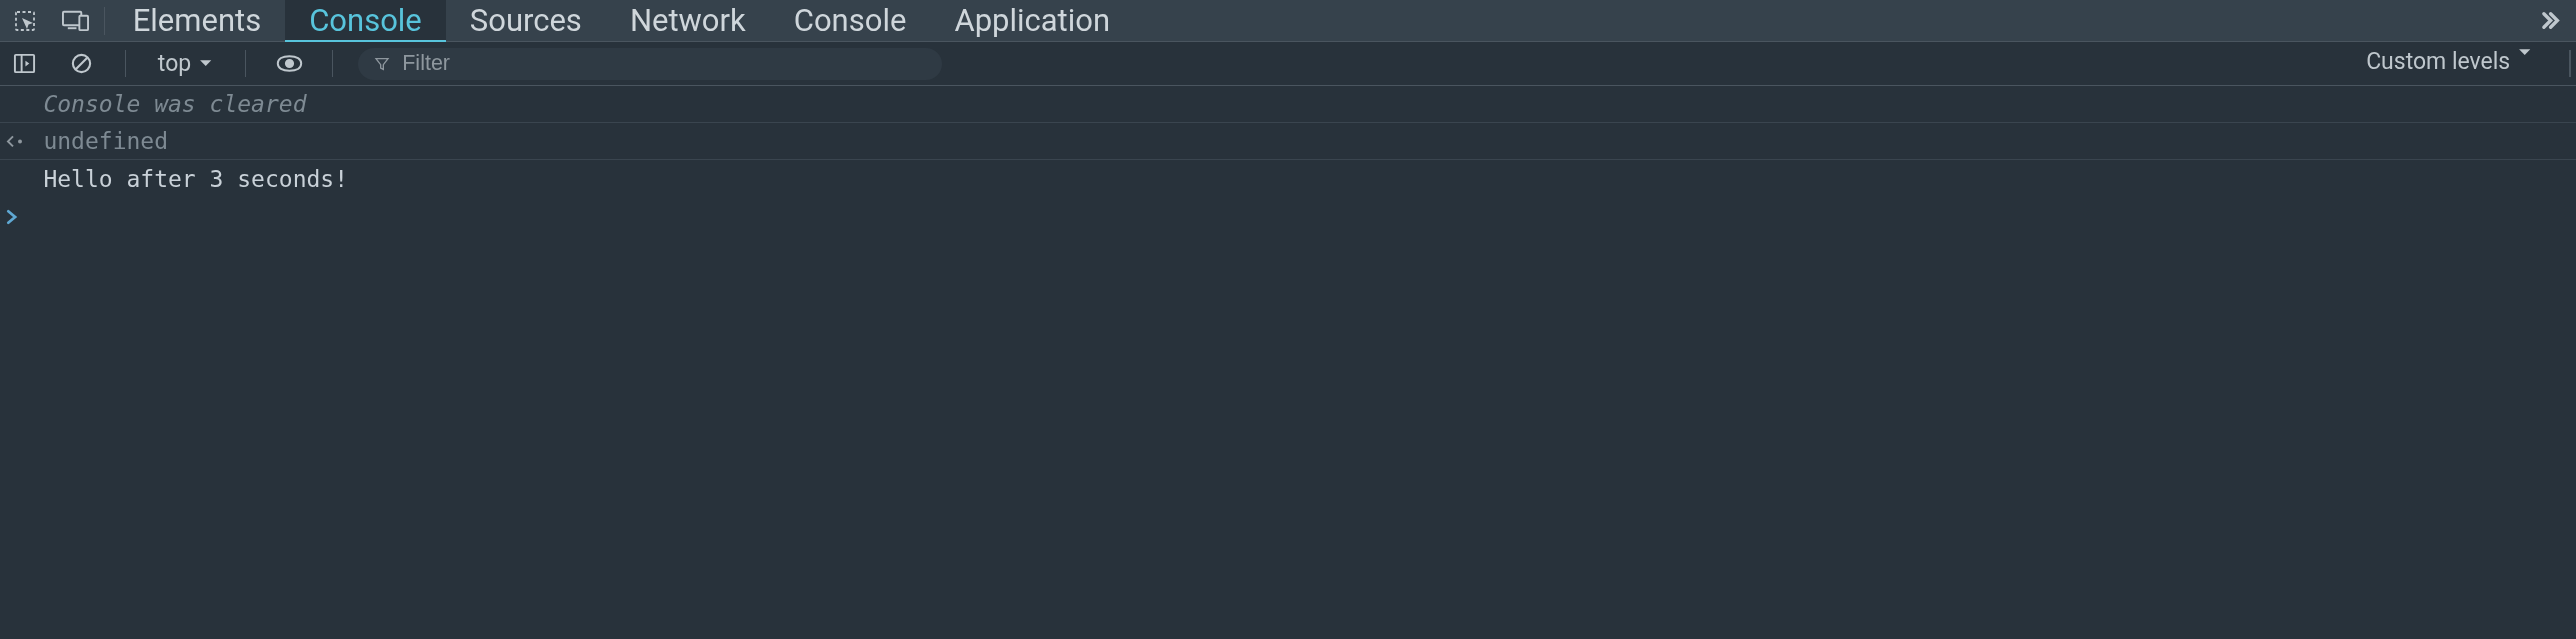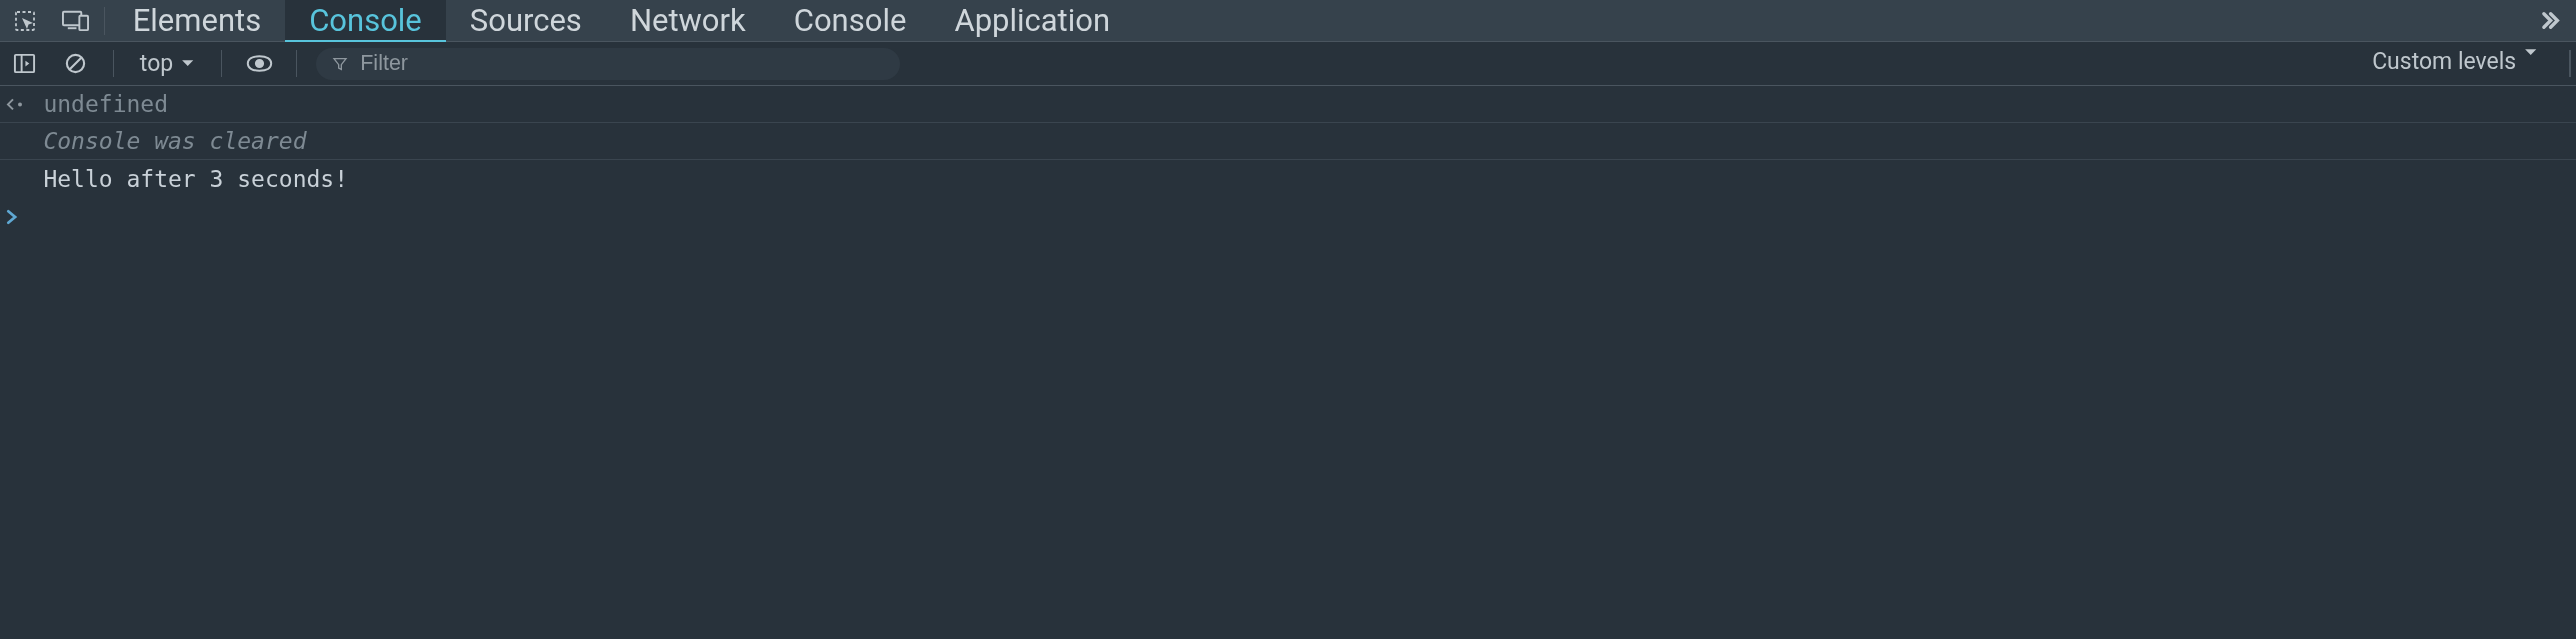--- a/index.html
+++ b/index.html
@@ -37,21 +37,21 @@
   .tab.active::after{
     content:"";position:absolute;left:0;right:0;bottom:-0.7px;height:2.7px;background:var(--cyan);
   }
   .tabs .more{
     margin-left:auto;display:flex;align-items:center;justify-content:center;width:54px;height:42px;color:var(--text);
   }
 
   
   .toolbar{
     display:flex;align-items:center;height:44px;background:var(--bg);
-    border-bottom:1.3px solid var(--border);padding:0 5.4px;gap:13px;
+    border-bottom:1.3px solid var(--border);padding:0 5.4px;gap:19px;
   }
   .toolbar .iconbtn{
     display:flex;align-items:center;justify-content:center;
     width:38px;height:32px;color:var(--text);
   }
   .toolbar .vsep{width:0.7px;height:27px;background:var(--border);margin:0 5.4px;}
   .ctx-select{
     display:flex;align-items:center;height:32px;padding:0 8px;color:var(--text);
     font-size:23px;cursor:pointer;gap:8px;
   }
@@ -181,34 +181,34 @@
         <path d="M1 1 L6 6 L11 1 Z" fill="currentColor"></path>
       </svg>
   </div>
 
   <div class="vsep end"></div>
 </div>
 
 <div class="console">
 
   <div class="row">
+    <div class="gutter"></div>
+    <div class="msg italic">Console was cleared</div>
+  </div>
+
+  <div class="row">
     <div class="gutter">
       <svg width="20" height="14.8" viewBox="0 0 20 14" fill="none" stroke="#8e979e" stroke-width="2">
         <path d="M8 2 L3 7 L8 12"></path>
         <circle cx="15" cy="7" r="2" fill="#8e979e" stroke="none"></circle>
       </svg>
     </div>
     <div class="msg dim">undefined</div>
   </div>
 
-  <div class="row">
-    <div class="gutter"></div>
-    <div class="msg italic">Console was cleared</div>
-  </div>
-
   <div class="row noborder">
     <div class="gutter"></div>
     <div class="msg">Hello after 3 seconds!</div>
   </div>
 
   <div class="row prompt noborder">
     <div class="gutter">
       <svg width="13.4" height="16" viewBox="0 0 10 14" fill="none" stroke="#5fa8d3" stroke-width="2.4" stroke-linecap="round">
         <path d="M2 2 L8 7 L2 12"></path>
       </svg>

